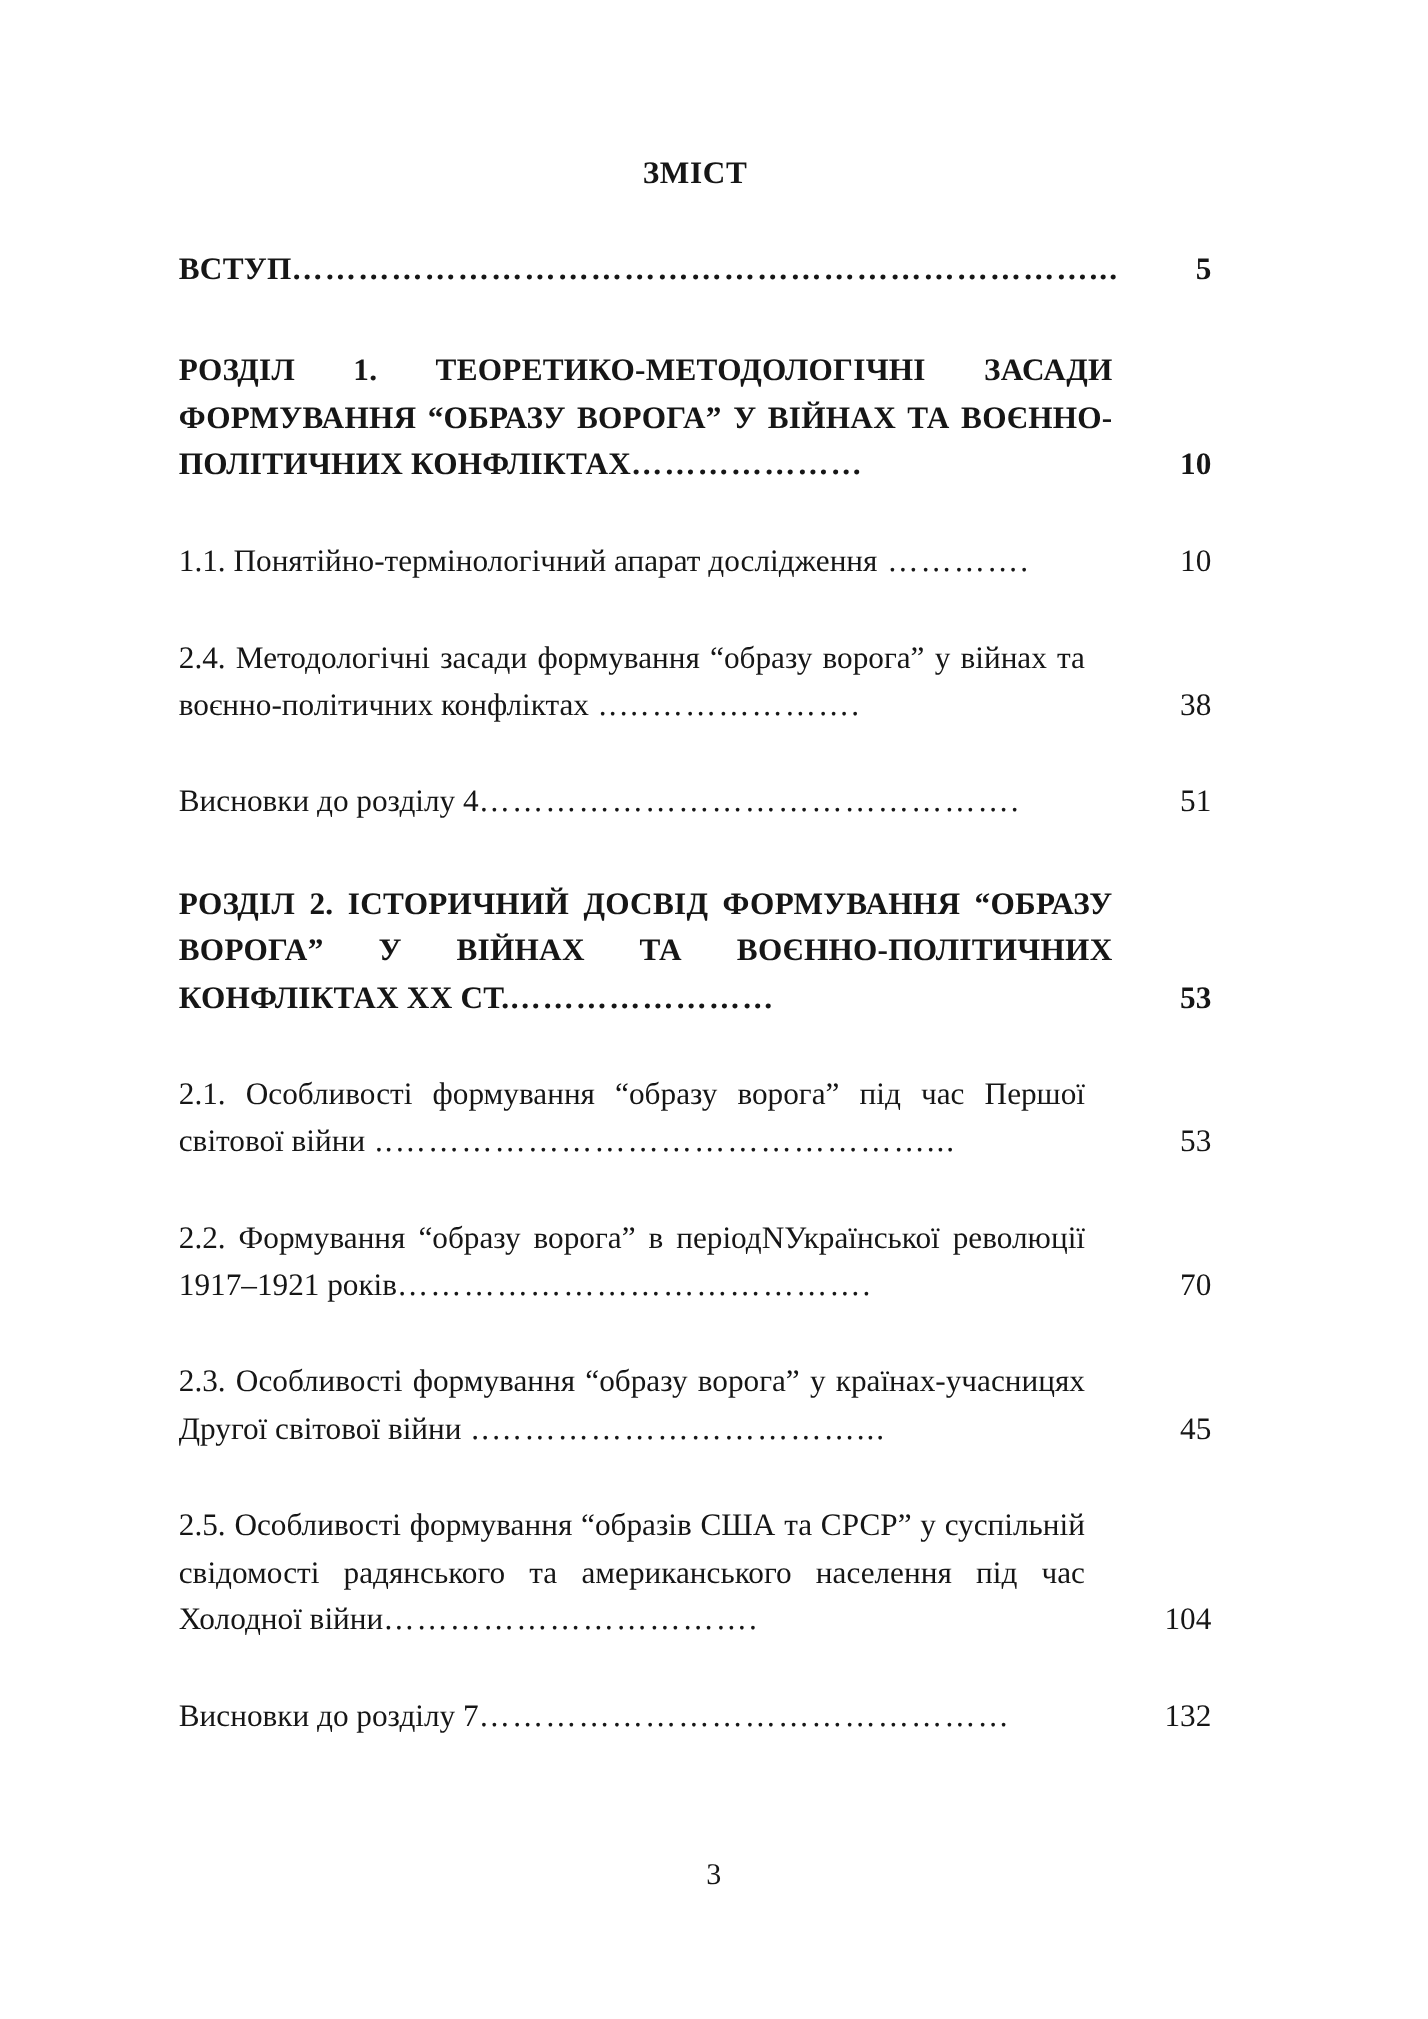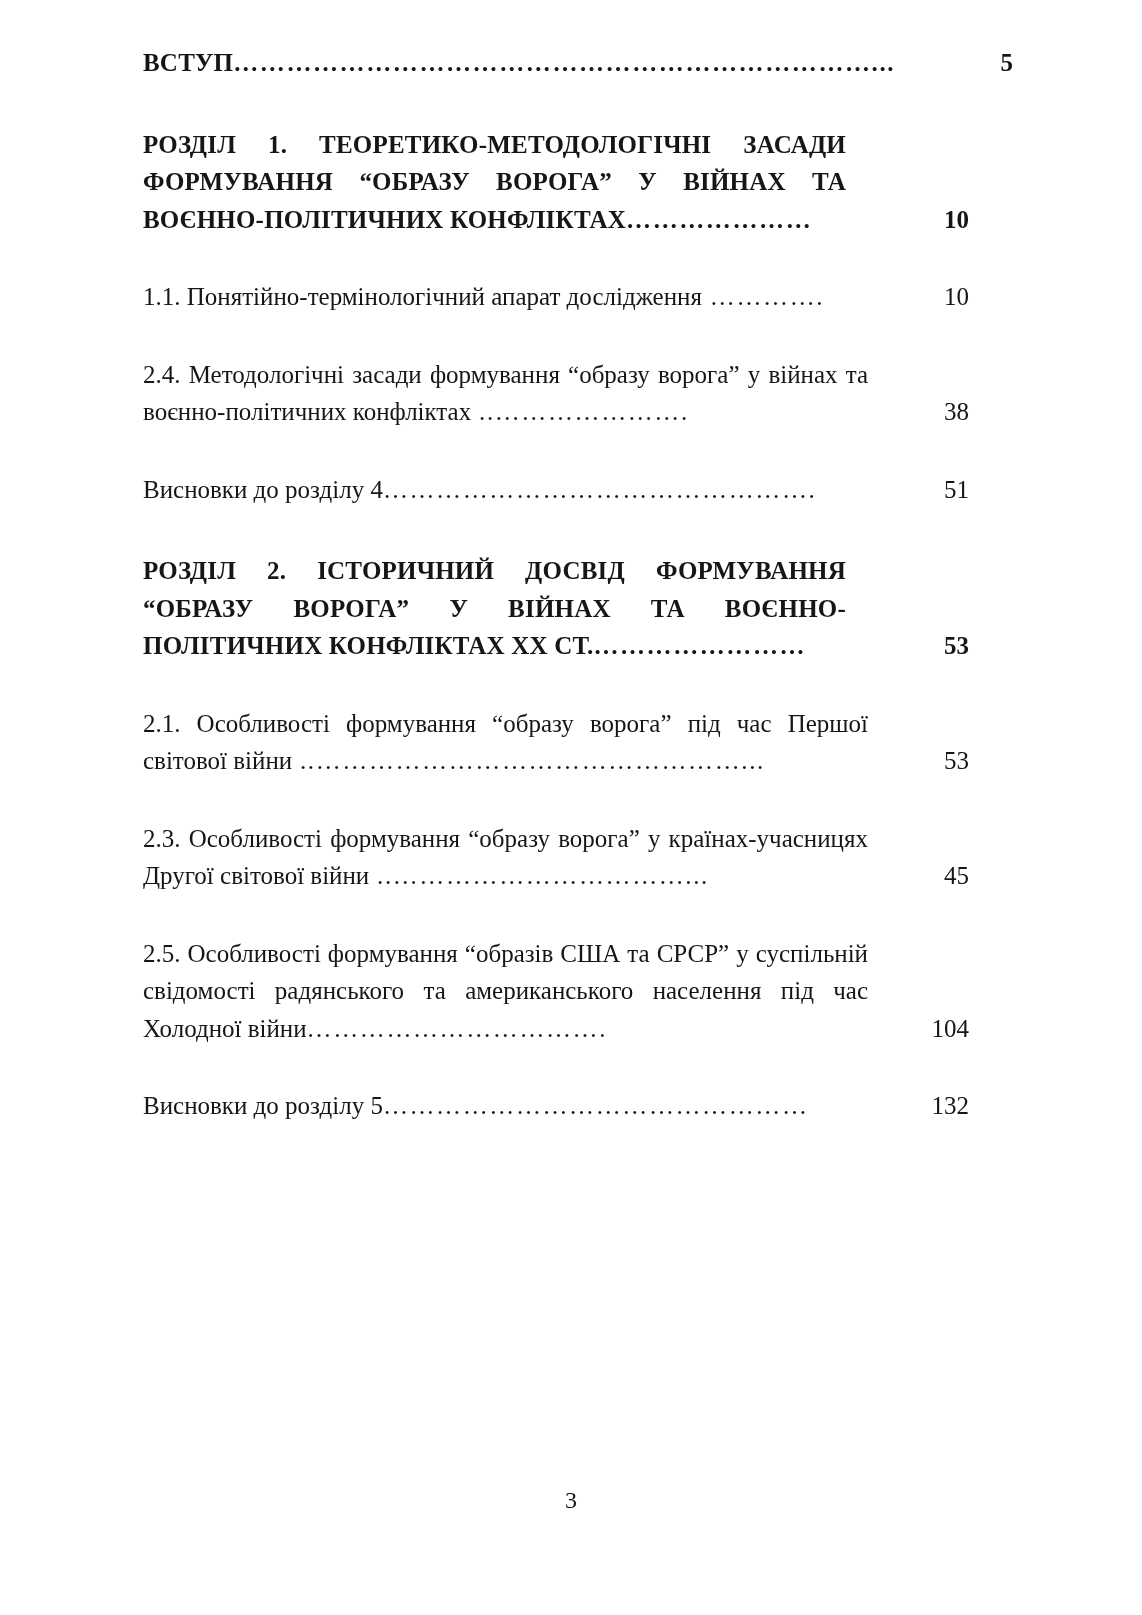--- a/index.html
+++ b/index.html
@@ -75,39 +75,40 @@
   }
 
   
   .leader {
     letter-spacing: 1.6px;
     word-spacing: 0;
   }
 
   
   .gap-lg { margin-top: 40px; gap: 22px; }
-  .gap-xl { margin-top: 44px; gap: 44px; }
+  .gap-xl { margin-top: 44px; }
 
   
   .folio {
     position: absolute;
     left: 0;
     right: 0;
     top: 1487px;
     text-align: center;
     font-size: 24px;
   }
 </style>
 </head>
 <body>
 
 <div class="page">
 
   <div class="content">
 
+    <div class="toc-title">ЗМІСТ</div>
 
     <div class="entry bold gap-xl">
       <div class="entry-text"><span>ВСТУП</span><span class="leader">………………………………………………………………...</span></div>
       <div class="entry-page">5</div>
     </div>
 
     <div class="entry bold multi gap-xl">
       <div class="entry-text"><span>РОЗДІЛ 1.   ТЕОРЕТИКО-МЕТОДОЛОГІЧНІ   ЗАСАДИ ФОРМУВАННЯ  “ОБРАЗУ  ВОРОГА”  У  ВІЙНАХ  ТА ВОЄННО-ПОЛІТИЧНИХ КОНФЛІКТАХ</span><span class="leader">…………………</span></div>
       <div class="entry-page">10</div>
     </div>
@@ -131,34 +132,38 @@
     <div class="entry bold multi gap-xl">
       <div class="entry-text"><span>РОЗДІЛ 2.  ІСТОРИЧНИЙ  ДОСВІД  ФОРМУВАННЯ “ОБРАЗУ   ВОРОГА”   У   ВІЙНАХ   ТА   ВОЄННО-ПОЛІТИЧНИХ КОНФЛІКТАХ ХХ СТ.</span><span class="leader">……………………</span></div>
       <div class="entry-page">53</div>
     </div>
 
     <div class="entry multi gap-lg">
       <div class="entry-text"><span>2.1. Особливості формування “образу ворога” під час Першої світової війни</span><span class="leader"> ..…………………………………………...</span></div>
       <div class="entry-page">53</div>
     </div>
 
+    <div class="entry multi gap-lg">
+      <div class="entry-text"><span>2.2.  Формування  “образу  ворога”  в  періодΝУкраїнської революції 1917–1921 років</span><span class="leader">…………………………………….</span></div>
+      <div class="entry-page">70</div>
+    </div>
 
     <div class="entry multi gap-lg">
       <div class="entry-text"><span>2.3.  Особливості  формування  “образу  ворога”  у  країнах-учасницях Другої світової війни</span><span class="leader"> ..……………………………...</span></div>
       <div class="entry-page">45</div>
     </div>
 
 
     <div class="entry multi gap-lg">
       <div class="entry-text"><span>2.5.  Особливості  формування  “образів  США  та  СРСР”  у суспільній   свідомості   радянського   та   американського населення під час Холодної війни</span><span class="leader">…………………………….</span></div>
       <div class="entry-page">104</div>
     </div>
 
     <div class="entry gap-lg">
-      <div class="entry-text"><span>Висновки до розділу 5</span><span class="leader">…………………………………………</span></div>
+      <div class="entry-text"><span>Висновки до розділу 7</span><span class="leader">…………………………………………</span></div>
       <div class="entry-page">132</div>
     </div>
 
   </div>
 
   <div class="folio">3</div>
 
 </div>
 
 </body></html>

